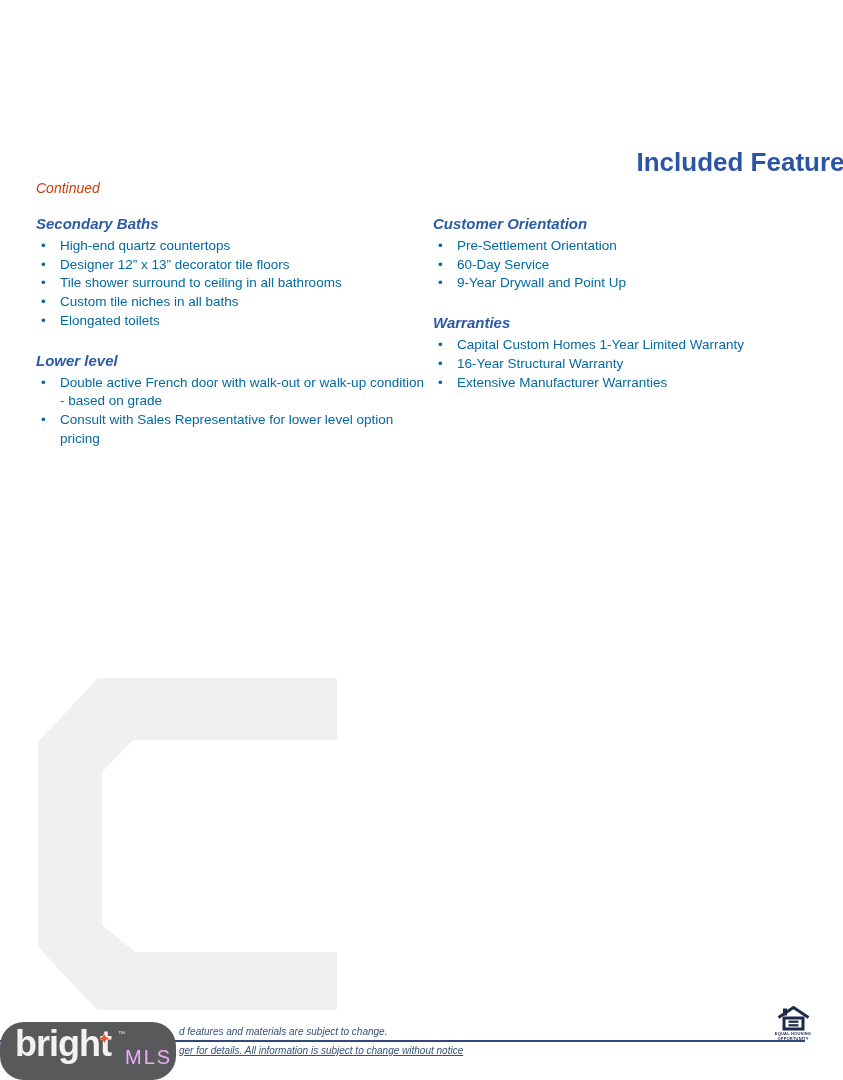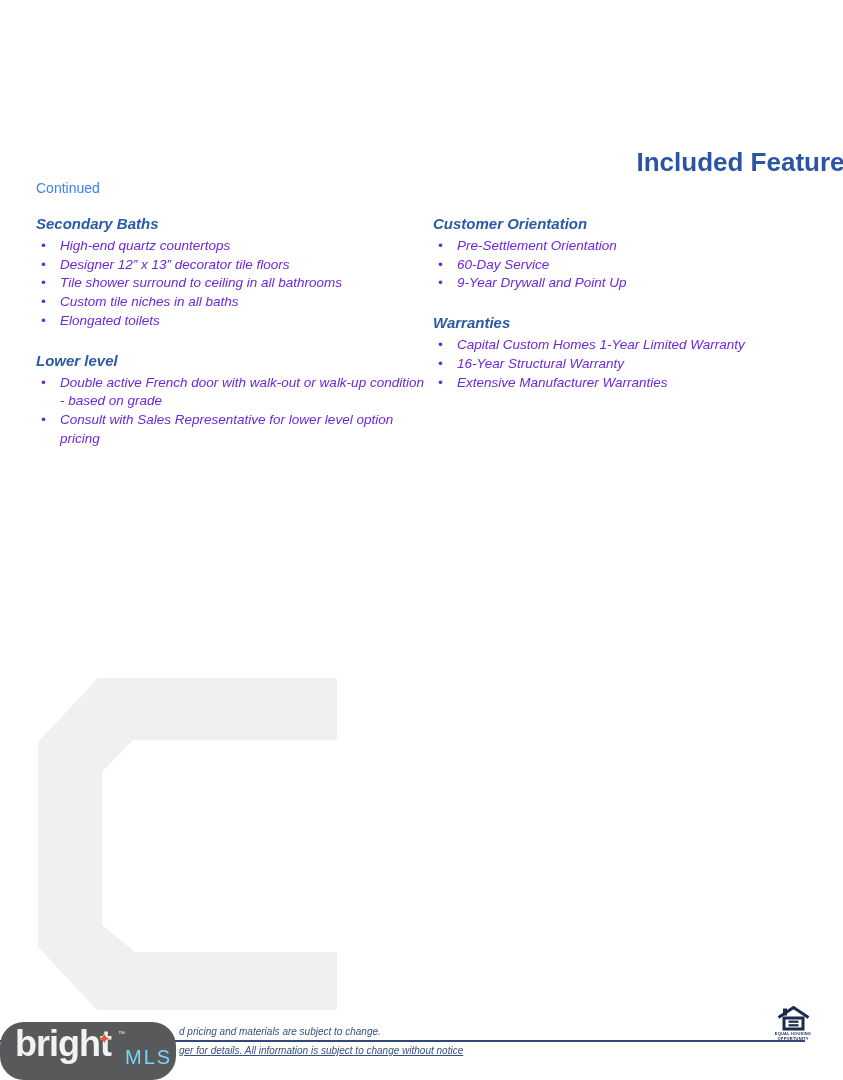--- a/index.html
+++ b/index.html
@@ -15,37 +15,37 @@
   .content { position:relative; z-index:1; }
 
   .title {
     position:absolute; left:0; top:131px; width:843px;
     margin:16px; text-align:right;
     font-size:26px; font-weight:bold; color:#2b55a4;
     letter-spacing:0px;
   }
   .continued {
     position:absolute; left:36px; top:180px;
-    font-size:14px; color:#3b82f6;
+    font-size:14px; font-style:italic; color:#c2410c;
   }
 
   .col { position:absolute; top:215px; }
   .col-left  { left:36px;  width:396px; }
   .col-right { left:433px; width:385px; }
 
   .feature-section { margin:0 0 21px 0; }
   .section-heading {
     margin:0 0 5px 0;
     font-size:15px; font-weight:bold; color:#2a5ba4;font-style:italic;
   }
   ul.feature-list { margin:0; padding:0; list-style:none; }
   ul.feature-list li {
     position:relative;
     padding-left:24px;
-    font-size:13.5px; line-height:18.7px; color:#6d28d9;font-style:italic;
+    font-size:13.5px; line-height:18.7px; color:#0369a1;
   }
   ul.feature-list li::before {
     content:"\2022";
     position:absolute; left:5px; top:0;
   }
 
   
   .footer-rule {
     position:absolute; left:0; top:1040px;
     width:805px; height:2px; background:#2e4a7a; z-index:2;
@@ -70,21 +70,21 @@
   .brightmls .star {
     position:absolute; left:98px; top:8px;
     font-size:15px; color:#e8542e; font-style:normal;
   }
   .brightmls .tm {
     position:absolute; left:118px; top:8px;
     font-size:7px; color:#e6e7e8;
   }
   .brightmls .mls {
     position:absolute; left:125px; top:24px;
-    font-size:20px; color:#7dd3fc; letter-spacing:2px;
+    font-size:20px; color:#f0abfc; letter-spacing:2px;
   }
 
   .eho { position:absolute; left:772px; top:1006px; width:42px; z-index:2; text-align:center; }
   .eho svg { display:block; margin:0 auto; }
   .eho-text {
     margin-top:1px;
     font-size:4px; line-height:4.5px; color:#1b2b4e;
     letter-spacing:0.2px; font-weight:bold;
   }
 </style>
@@ -142,21 +142,21 @@
           <li>Capital Custom Homes 1-Year Limited Warranty</li>
           <li>16-Year Structural Warranty</li>
           <li>Extensive Manufacturer Warranties</li>
         </ul>
       </section>
 
     </div>
 
     <div class="footer-rule"></div>
 
-    <div class="fineprint line1">d pricing and materials are subject to change.</div>
+    <div class="fineprint line1">d features and materials are subject to change.</div>
     <div class="fineprint line2">ger for details. All information is subject to change without notice</div>
 
     <div class="brightmls">
       <span class="bright">bright</span>
       <span class="star">✦</span>
       <span class="tm">™</span>
       <span class="mls">MLS</span>
     </div>
 
     <div class="eho">

